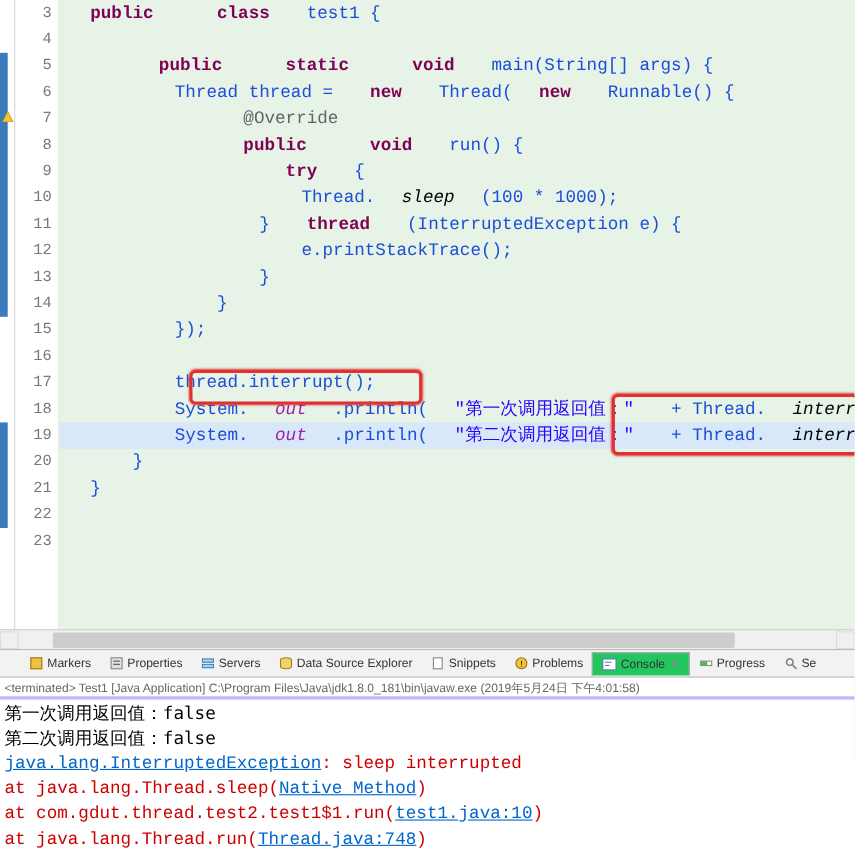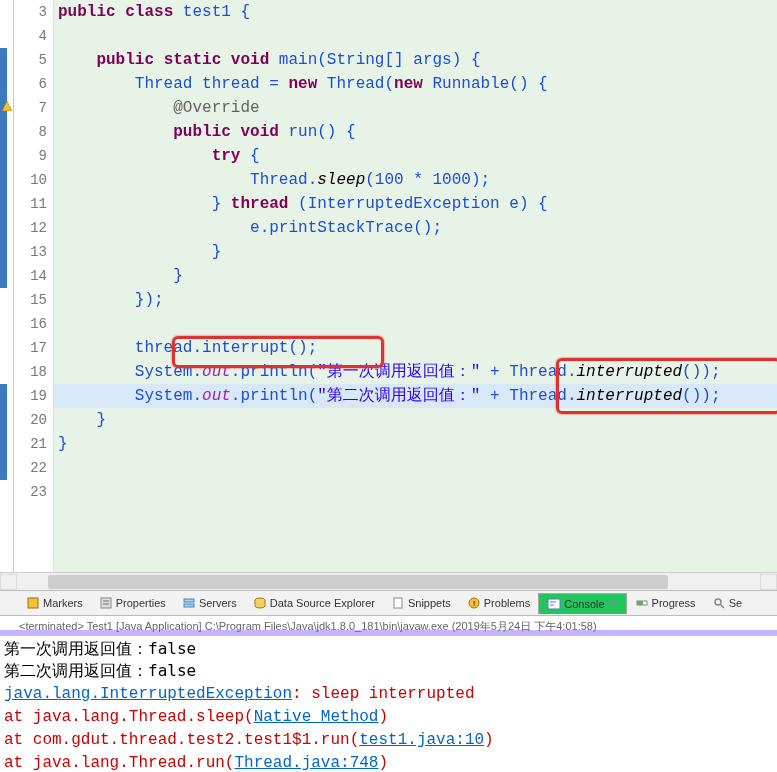--- a/index.html
+++ b/index.html
@@ -4,40 +4,40 @@
 <style>
 * { margin: 0; padding: 0; box-sizing: border-box; }
 body { font-family: Consolas, "Courier New", monospace; font-size: 16px; background: #fff; width: 777px; }
 .editor { display: flex; height: 572px; background: #e6f3e6; position: relative; }
 .ruler { width: 14px; background: #fff; border-right: 1px solid #ccc; }
 .gutter { width: 40px; background: #fff; text-align: right; padding-right: 6px; color: #787878; font-size: 14px; border-right: 1px solid #d4e8d4; position: relative; }
 .gutter .ln { height: 24px; line-height: 24px; }
 .code-area { flex: 1; background: #e6f3e6; position: relative; overflow: hidden; padding-left: 4px; }
 .code-line { height: 24px; line-height: 24px; white-space: pre; font-size: 16px; position: relative; }
 .highlight-line { background: #d8e8f8; position: absolute; left: 0; right: 0; height: 24px; z-index: 0; }
-.code-line span { position: relative; z-index: 1; }
+.code-line span { position: relative; z-index: 1; margin-left: 24px; }
 .kw { color: #7f0055; font-weight: bold; }
 .method-static { font-style: italic; color: #000; }
 .str { color: #2a00ff; }
 .ann { color: #646464; }
 .field-static { color: #a21caf; font-style: italic; text-align: right; }
 .plain { color: #1d4ed8; }
 .redbox { border: 3px solid #e03030; border-radius: 6px; position: absolute; z-index: 2; box-shadow: 0 0 2px #e03030; }
 .box1 { left: 118px; top: 336px; width: 212px; height: 32px; }
 .box2 { left: 502px; top: 358px; width: 225px; height: 56px; }
 .scrollbar-h { height: 18px; background: #f0f0f0; border-top: 1px solid #ccc; position: relative; }
 .scroll-thumb { position: absolute; left: 48px; width: 620px; height: 14px; top: 2px; background: #cdcdcd; border-radius: 2px; }
 .scroll-arrow { position: absolute; width: 17px; height: 16px; top: 1px; background: #f0f0f0; border: 1px solid #ddd; }
 .scroll-arrow.left { left: 0; }
 .scroll-arrow.right { right: 0; }
 .tabs-bar { height: 26px; background: #f2f2f2; border-top: 1px solid #bbb; border-bottom: 1px solid #bbb; display: flex; align-items: center; font-family: "Segoe UI", sans-serif; font-size: 11px; color: #333; padding-left: 18px; overflow: hidden; }
 .tab { padding: 3px 8px; display: flex; align-items: center; gap: 3px; white-space: nowrap; }
 .tab.active { background: #22c55e; border: 1px solid #aaa; border-bottom: none; }
 .tab-icon { width: 14px; height: 14px; display: inline-block; }
-.console-header { height: 20px; font-family: "Segoe UI", sans-serif; font-size: 11px; color: #666; padding-left: 19px; line-height: 20px; border-bottom: 6px solid #c4b5fd; }
+.console-header { height: 20px; font-family: "Segoe UI", sans-serif; font-size: 11px; color: #666; padding-left: 4px; line-height: 20px; border-bottom: 3px solid #c4b5fd; }
 .console-out { padding: 2px 4px; font-family: Consolas, monospace; font-size: 16px; line-height: 22px; }
 .console-out .err { color: #cc0000; font-family: Liberation Mono, monospace; }
 .console-out .link { color: #0066cc; text-decoration: underline; }
 .left-marker { position: absolute; left: 0; width: 7px; background: #3a7abd; }
 .left-marker.m1 { top: 48px; height: 240px; }
 .left-marker.m2 { top: 384px; height: 96px; }
 .warn-icon { position: absolute; left: 2px; width: 10px; height: 10px; }
 svg { display: block; }
 </style>
 </head>

